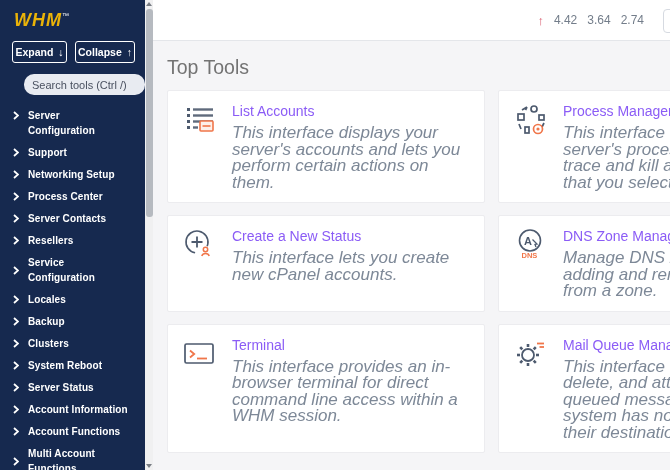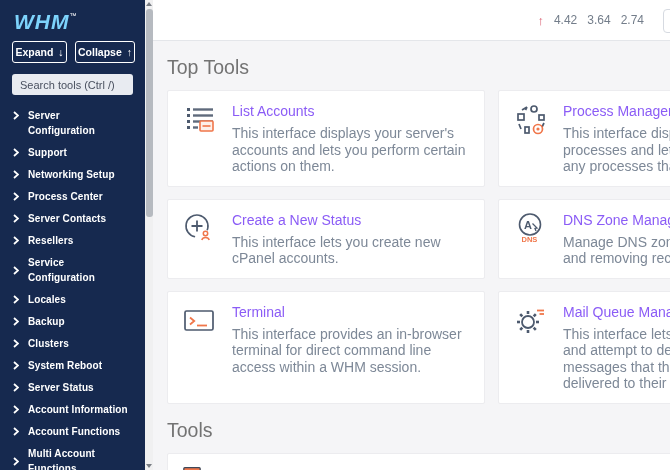--- a/index.html
+++ b/index.html
@@ -2,29 +2,29 @@
 <html><head>
 <meta charset="utf-8">
 <style>
   * { box-sizing: border-box; margin: 0; padding: 0; }
   html,body { width:670px; height:470px; overflow:hidden; }
   body { font-family:"Liberation Sans", sans-serif; background:#f5f5f7; position:relative; }
 
   
   .sidebar { position:absolute; left:0; top:0; width:145px; height:470px; background:#16294f; color:#fff; overflow:hidden; }
   .logo { padding:10px 0 0 14px; height:32px; }
-  .logo-text { font-style:italic; font-weight:700; font-size:21px; letter-spacing:1px; color:#7dd3fc; }
+  .logo-text { font-style:italic; font-weight:700; font-size:18px; letter-spacing:1px; color:#eab308; }
   .logo-tm { font-size:7px; vertical-align:top; position:relative; top:2px; }
   .side-buttons { display:flex; gap:8px; padding:9px 10px 0 12px; }
   .side-btn { flex:1; display:flex; align-items:center; justify-content:center; gap:5px;
     background:transparent; border:1px solid #ffffff; border-radius:3px; color:#fff;
     font-family:inherit; font-size:10.5px; font-weight:700; padding:4px 2px; height:22px; cursor:pointer; }
   .search-wrap { margin:11px 12px 0 12px; }
-  .search-wrap input { width:100%; height:21px; border:none; border-radius:3px; background:#e8ebf1;
-    font-family:inherit; font-size:11px; color:#2f3440; padding:0 8px; }
+  .search-wrap input { width:100%; height:21px; border:none; border-radius:10px; background:#e8ebf1;
+    font-family:inherit; font-size:11px; color:#2f3440; padding:0 8px;margin-left:12px; }
   .search-wrap input::placeholder { color:#4a5160; opacity:1; }
   .nav { margin-top:9px; }
   .nav-item { display:flex; align-items:flex-start; gap:9px; padding:3.5px 8px 3.5px 13px; cursor:pointer; }
   .chev { flex:none; margin-top:3px; }
   .nav-label { width:100px; font-size:10px; font-weight:700; line-height:15px; letter-spacing:0.1px; }
 
   
   .side-scroll { position:absolute; left:145px; top:0; width:8px; height:470px; background:#f0f0f1; }
   .scroll-arrow-up, .scroll-arrow-down { position:absolute; left:1px; width:0; height:0;
     border-left:3px solid transparent; border-right:3px solid transparent; }
@@ -41,21 +41,21 @@
   .edge-btn { position:absolute; left:510px; top:9px; width:34px; height:24px; background:#fff;
     border:1px solid #d6dae1; border-radius:4px; cursor:pointer; }
 
   .content { padding-left:14px; }
   .section-title { font-size:19.5px; font-weight:400; color:#737373; margin:15px 0 11px; }
 
   .cards-grid { display:grid; grid-template-columns:318px 318px; column-gap:13px; row-gap:12px; width:649px; }
   .card { background:#fff; border:1px solid #ececef; border-radius:2px; padding:11px 14px; display:flex; gap:14px; cursor:pointer; }
   .card-icon { flex:none; width:36px; }
   .card-title { font-size:14px; font-weight:500; color:#8b5cf6; line-height:16px; margin:1px 0 6px; }
-  .card-desc { font-size:14px; color:#7d8897; line-height:16.5px; }
+  .card-desc { font-size:17px; color:#7d8897; line-height:16.5px;font-style:italic; }
 
   .tools-card { margin-top:3px; width:810px; background:#fff; border:1px solid #ececef; border-radius:2px; }
   .tools-header { display:flex; align-items:center; gap:12px; padding:11px 14px; border-bottom:1px solid #e9e9ec; }
   .tools-header-title { font-size:12.5px; font-weight:700; color:#3d4654; }
 
   svg { display:block; }
 </style>
 </head>
 <body>
 

